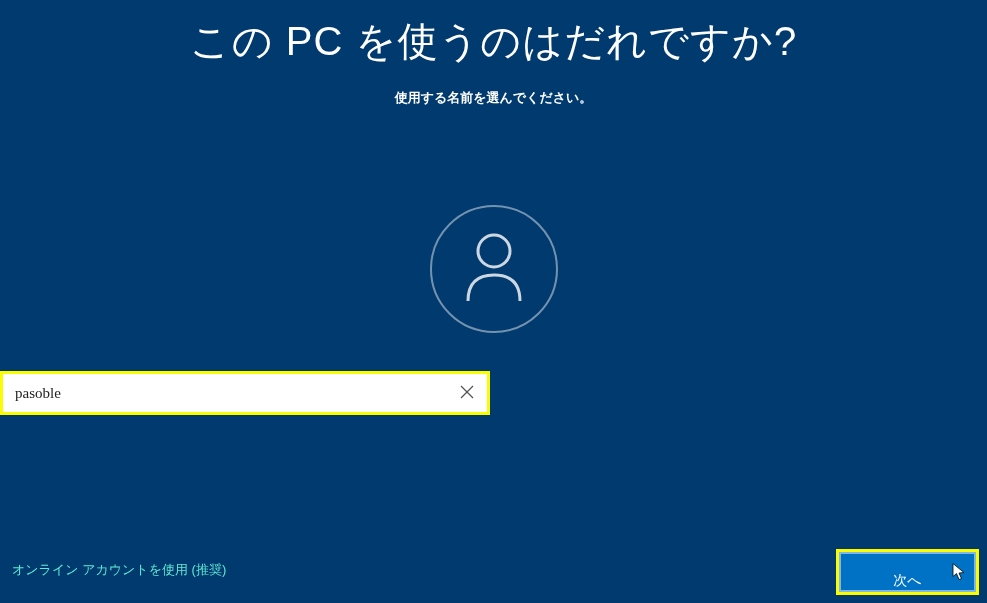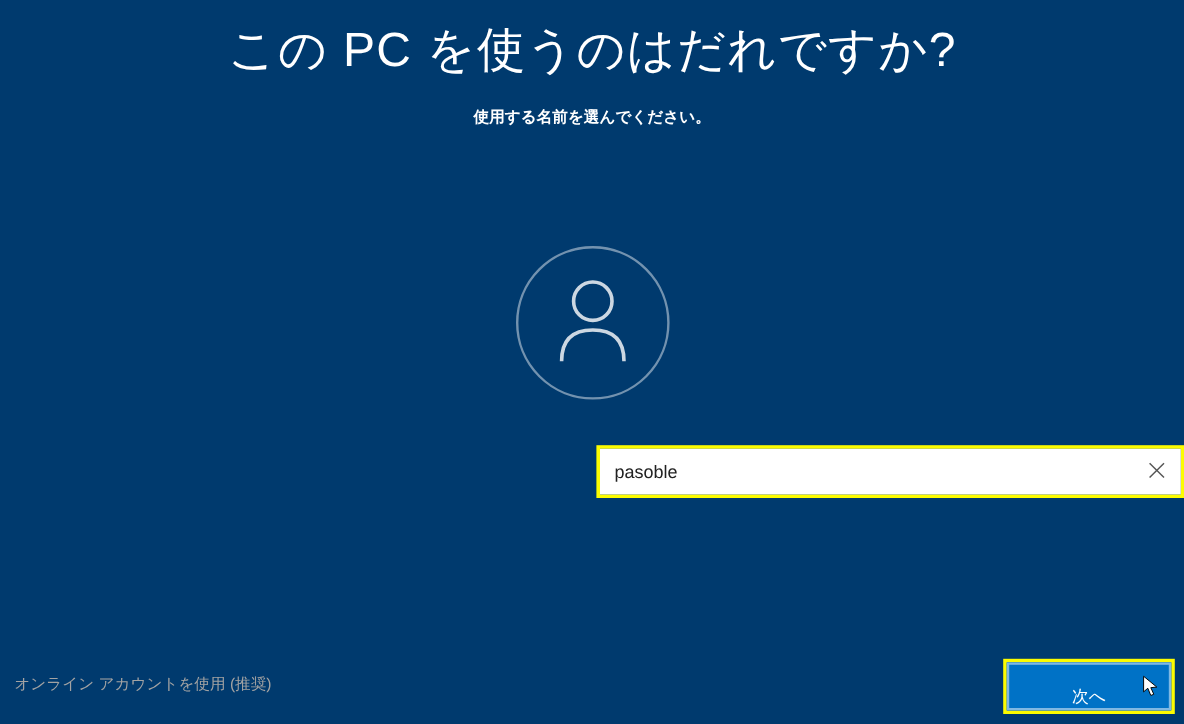--- a/index.html
+++ b/index.html
@@ -43,22 +43,23 @@
       display: flex;
       align-items: center;
       justify-content: center;
     }
     .avatar-circle svg {
       width: 64px;
       height: 72px;
     }
     .input-container {
       display: flex;
-      justify-content: flex-end;
+      justify-content: flex-start;
       margin-top: 38px;
+      font-family: Liberation Serif, serif;
     }
     .input-wrapper {
       position: relative;
       width: 490px;
       border: 3px solid #fcfc00;
     }
     .username-input {
       width: 100%;
       height: 38px;
       background-color: white;
@@ -85,21 +86,21 @@
     }
     .clear-button svg {
       width: 14px;
       height: 14px;
     }
     .bottom-left-link {
       position: absolute;
       bottom: 24px;
       left: 12px;
       font-size: 13px;
-      color: #a3a3a3;
+      color: #5eead4;
       cursor: pointer;
     }
     .next-button-wrapper {
       position: absolute;
       bottom: 8px;
       right: 8px;
       border: 3px solid #fcfc00;
     }
     .next-button {
       width: 137px;

